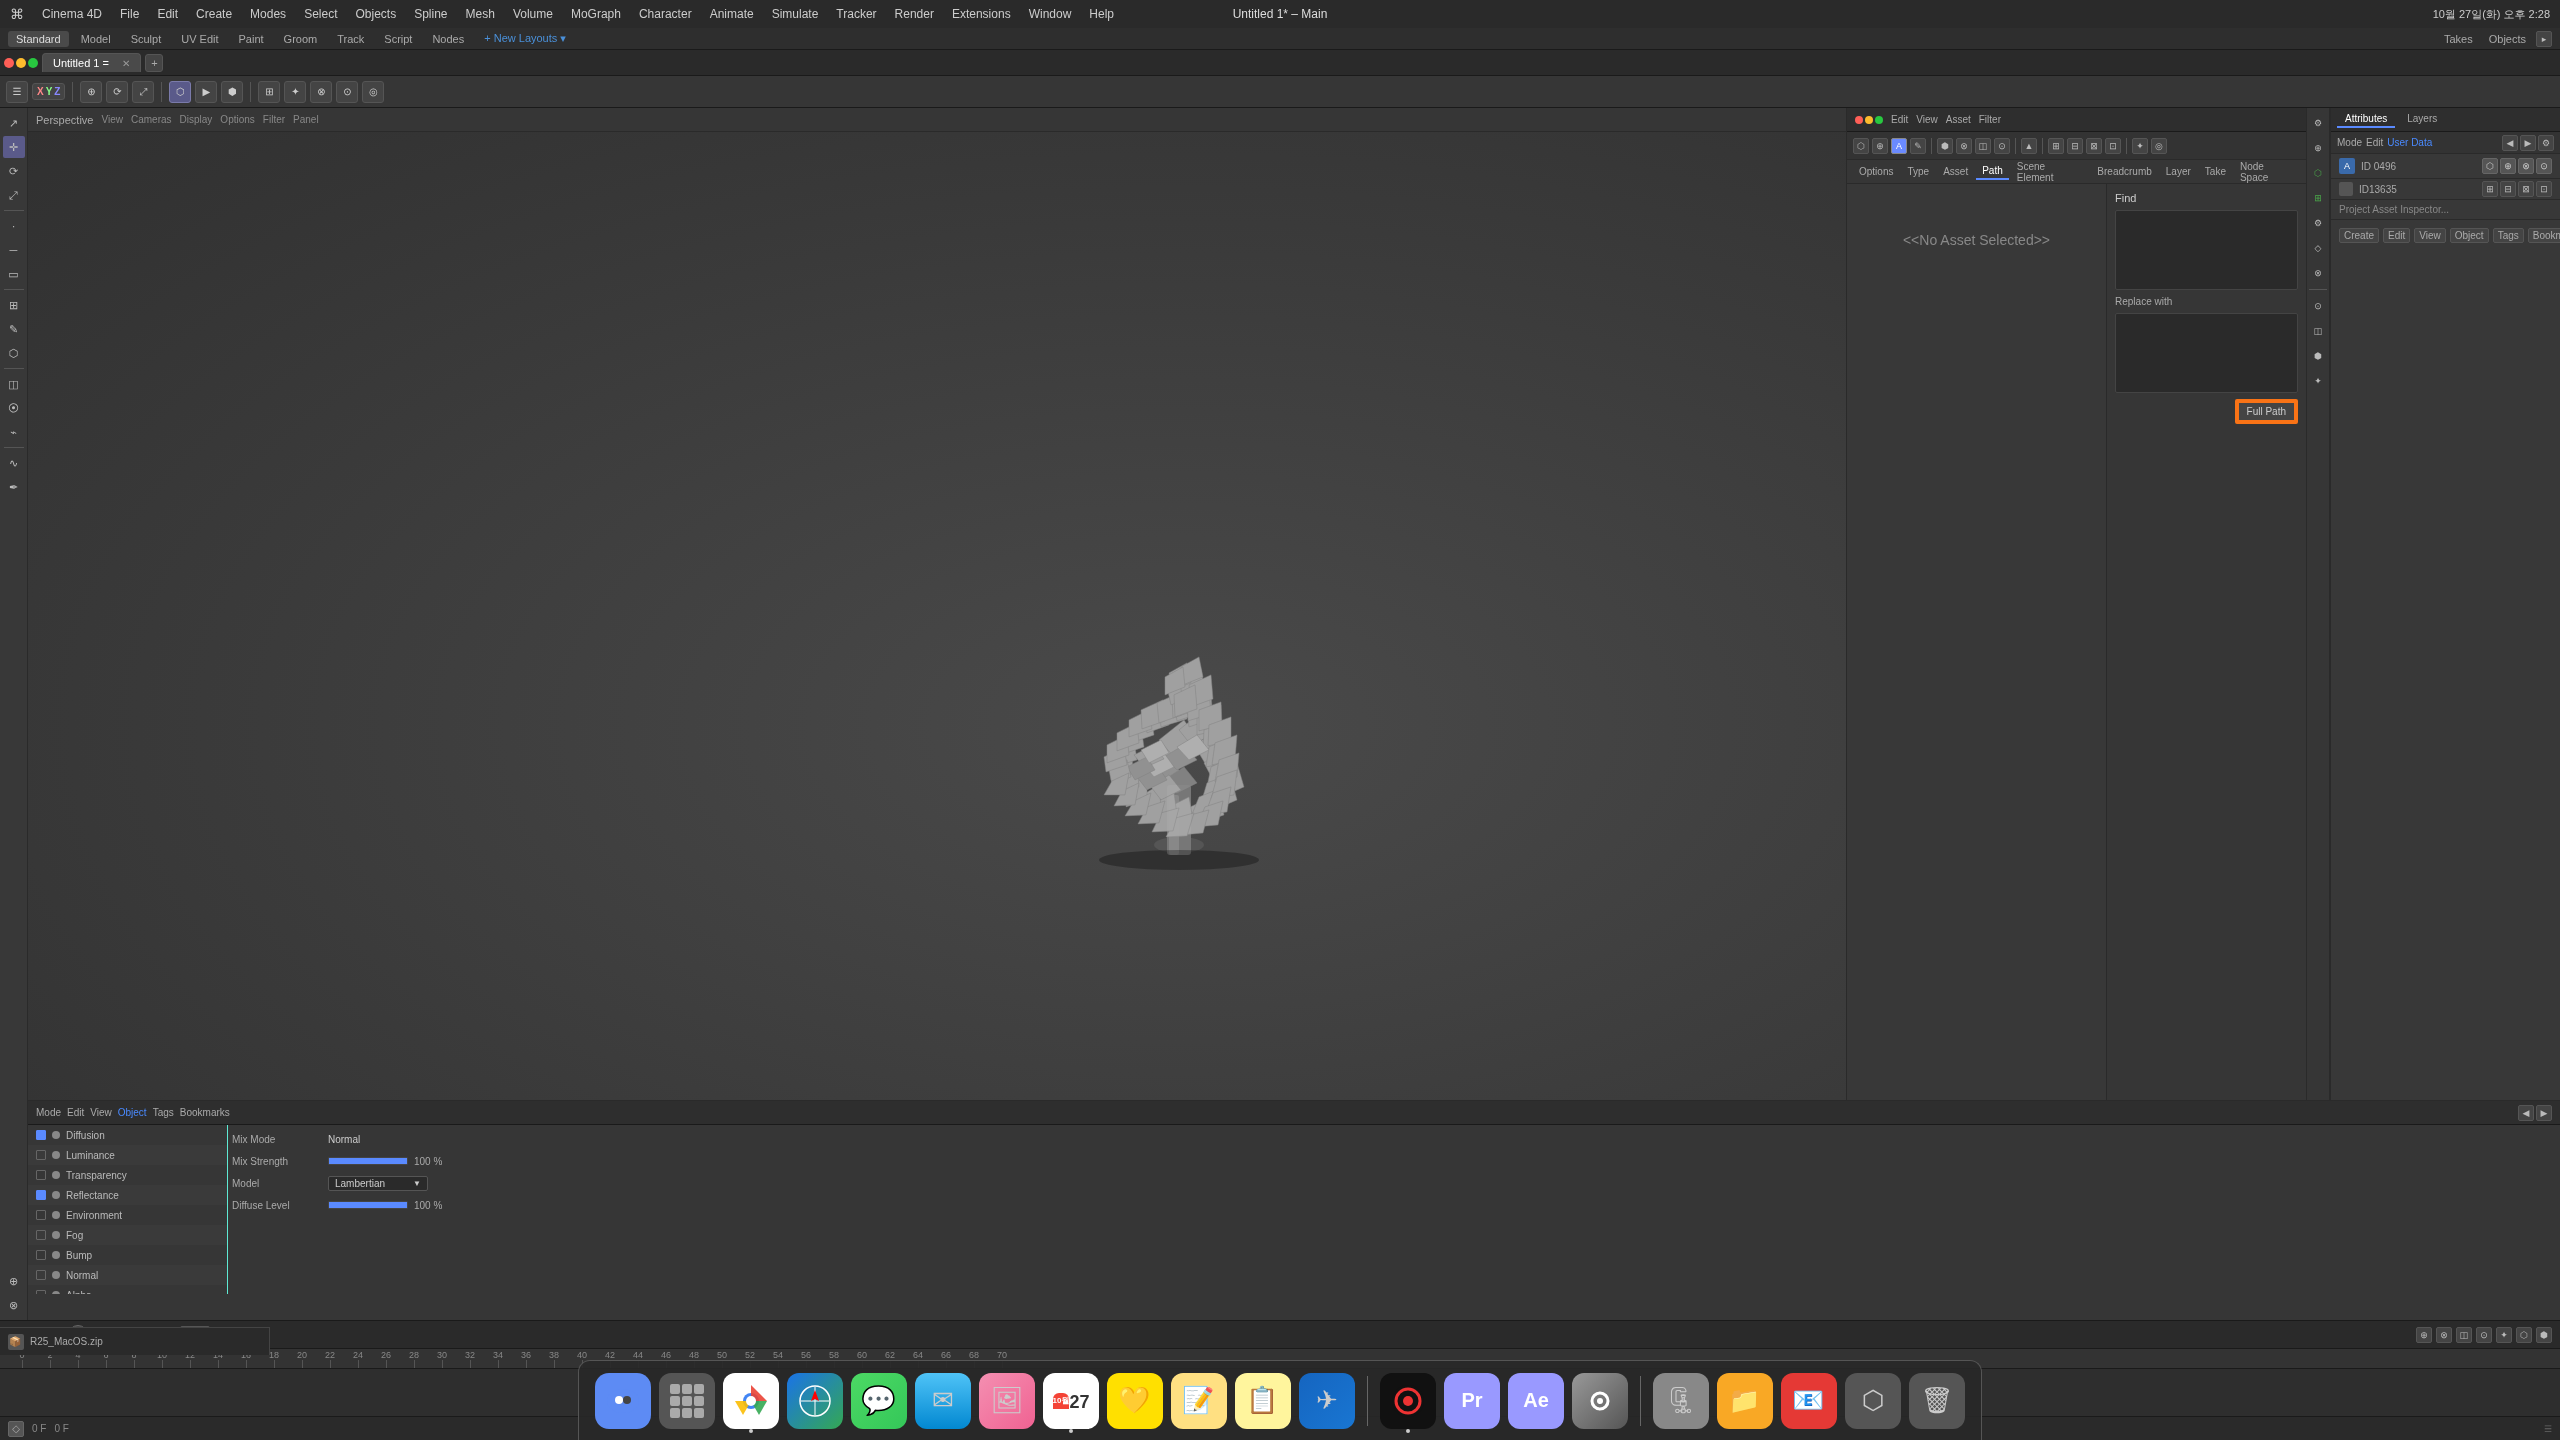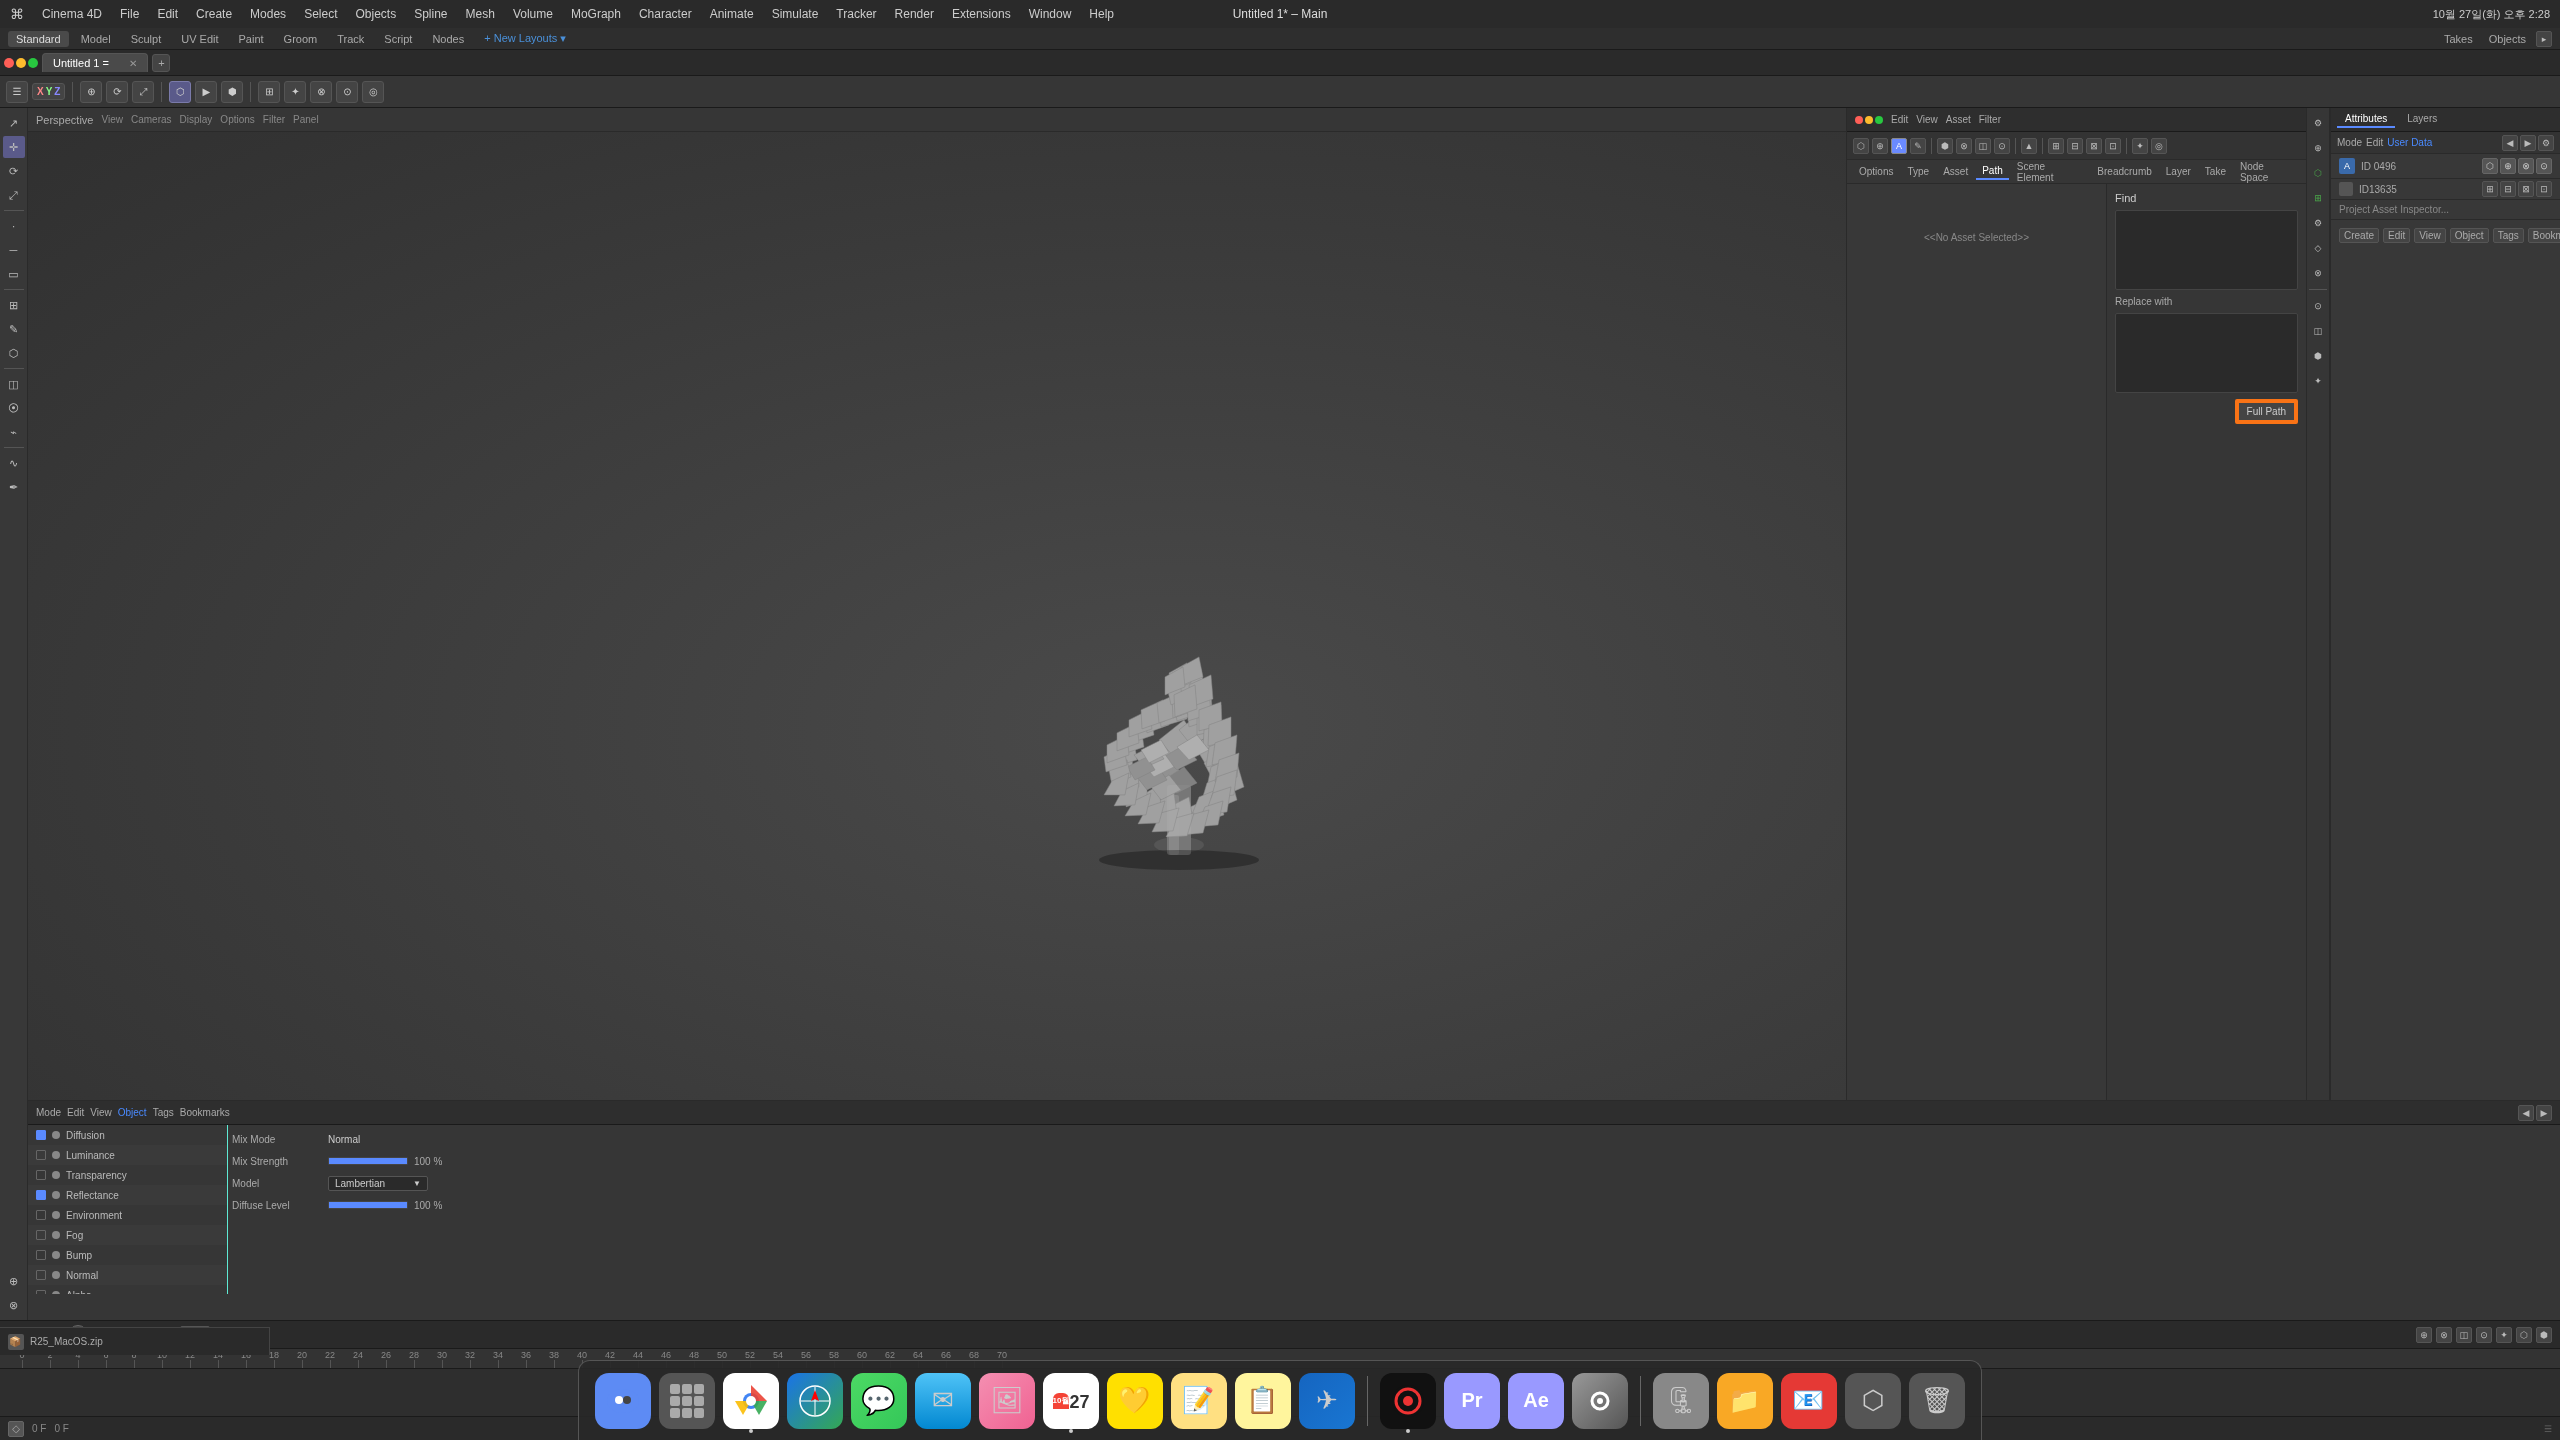--- a/index.html
+++ b/index.html
@@ -49,21 +49,21 @@
       border-bottom: 1px solid #1a1a1a;
     }
     .tab-item {
       display: flex;
       align-items: center;
       padding: 3px 10px;
       background: #3c3c3c;
       border-radius: 4px 4px 0 0;
       font-size: 11px;
       color: #ccc;
-      gap: 20px;
+      gap: 13px;
       cursor: pointer;
       border: 1px solid #555;
       border-bottom: none;
       margin-right: 2px;
     }
     .tab-item.active { background: #4a4a4a; color: white; }
     .tab-close { color: #999; font-size: 10px; }
 
     
     #toolbar {
@@ -758,21 +758,21 @@
     <span class="asset-tab">Scene Element</span>
     <span class="asset-tab">Breadcrumb</span>
     <span class="asset-tab">Layer</span>
     <span class="asset-tab">Take</span>
     <span class="asset-tab">Node Space</span>
   </div>
 
   <div style="display:flex;flex:1;height:calc(100% - 76px - 24px);">
 
     <div style="flex:1;background:#383838;padding:8px;">
-      <div style="color:#888;font-size:10px;text-align:center;margin-top:40px;">&lt;&lt;No Asset Selected&gt;&gt;</div>
+      <div style="color:#888;font-size:14px;text-align:center;margin-top:40px;">&lt;&lt;No Asset Selected&gt;&gt;</div>
     </div>
 
     <div style="width:200px;background:#363636;border-left:1px solid #2a2a2a;padding:8px;display:flex;flex-direction:column;gap:6px;">
       <div style="font-size:11px;color:#ccc;font-weight:500;">Find</div>
       <div style="width:100%;height:80px;background:#2a2a2a;border:1px solid #444;border-radius:2px;"></div>
       <div style="font-size:10px;color:#aaa;">Replace with</div>
       <div style="width:100%;height:80px;background:#2a2a2a;border:1px solid #444;border-radius:2px;"></div>
       <div style="display:flex;justify-content:flex-end;">
         <div style="padding:3px 8px;background:#444;border:4px solid #f97316;border-radius:2px;font-size:10px;color:#ccc;cursor:pointer;">Full Path</div>
       </div>

